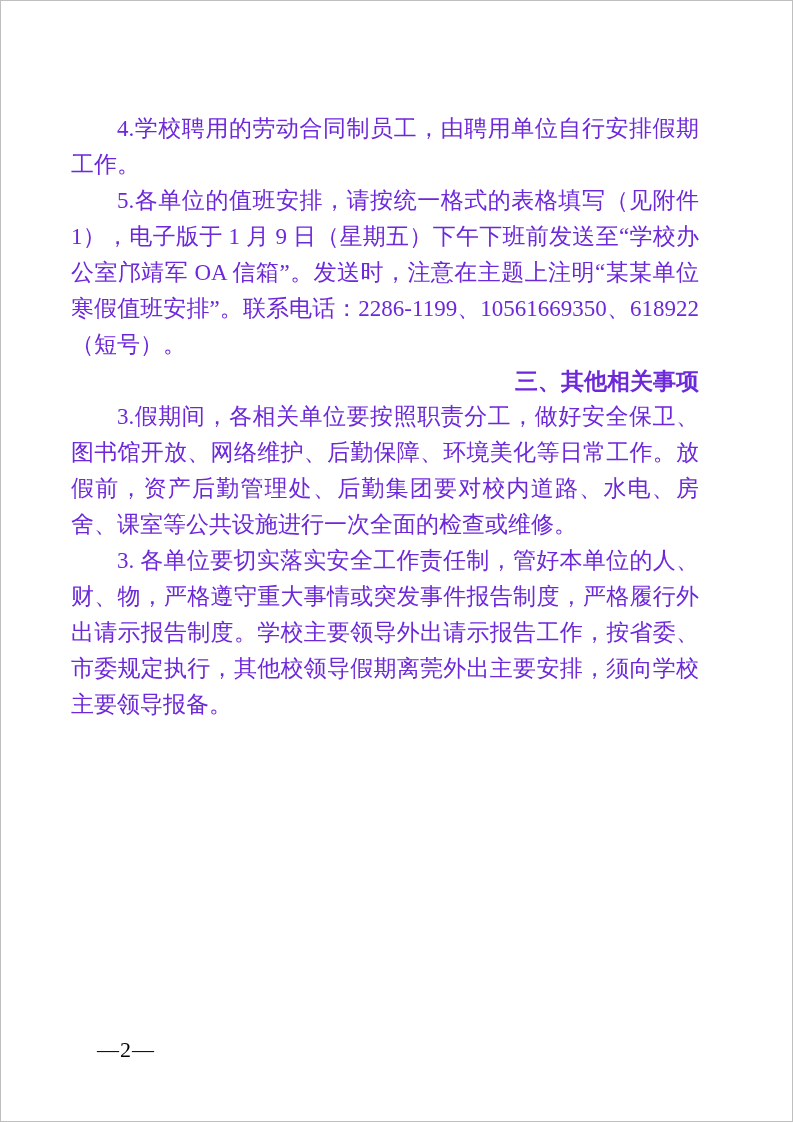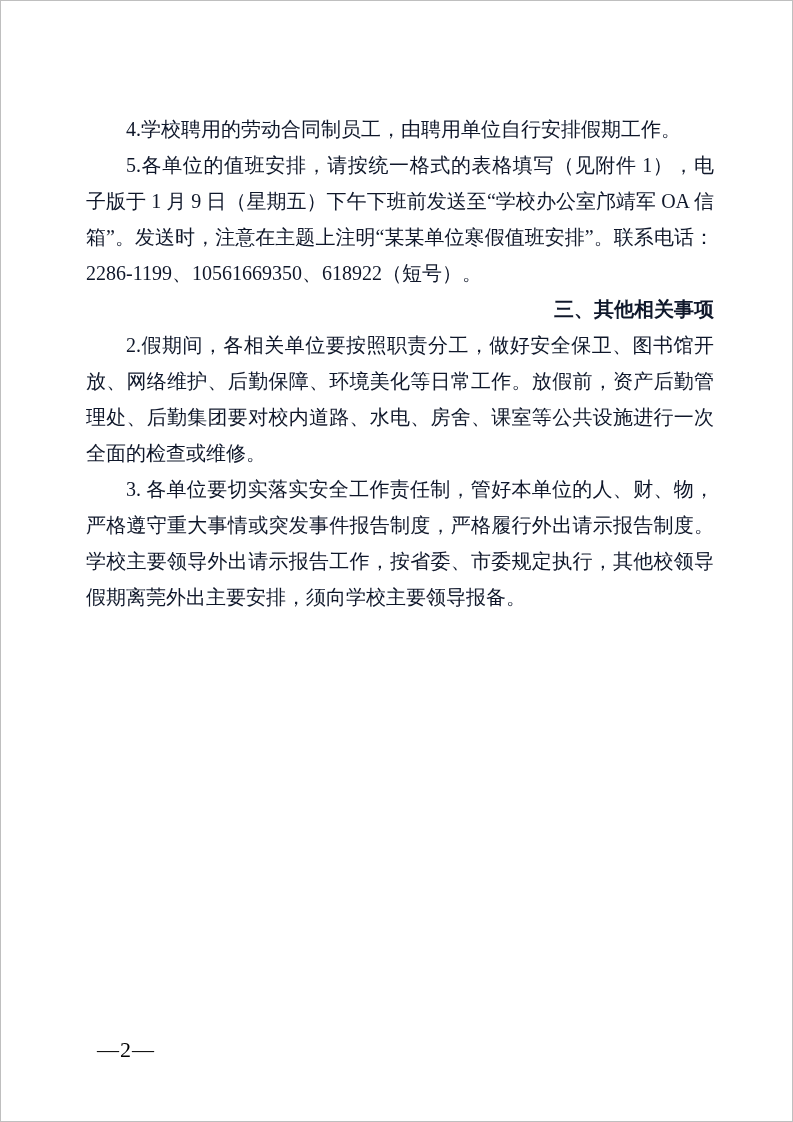--- a/index.html
+++ b/index.html
@@ -12,27 +12,27 @@
     position: relative;
     width: 791px;
     height: 1120px;
     background: #ffffff;
     border: 1px solid #bfbfbf;
     box-sizing: content-box;
     overflow: hidden;
   }
   .doc-body {
     position: absolute;
-    left: 85px;
+    left: 70px;
     top: 110px;
     width: 628px;
     font-family: "Liberation Serif", serif;
-    font-size: 20px;
+    font-size: 23px;
     line-height: 36px;
-    color: #0f172a;
+    color: #6d28d9;
     text-align: justify;
   }
   .doc-body p {
     margin: 0;
     padding: 0;
     text-indent: 2em;
     word-break: break-all;
   }
   .doc-body p.heading {
     font-family: "Liberation Sans", sans-serif;
@@ -50,18 +50,18 @@
   }
 </style>
 </head>
 <body>
 
 <div class="page">
   <div class="doc-body">
     <p>4.学校聘用的劳动合同制员工，由聘用单位自行安排假期工作。</p>
     <p>5.各单位的值班安排，请按统一格式的表格填写（见附件 1），电子版于 1 月 9 日（星期五）下午下班前发送至“学校办公室邝靖军 OA 信箱”。发送时，注意在主题上注明“某某单位寒假值班安排”。联系电话：2286-1199、10561669350、618922（短号）。</p>
     <p class="heading">三、其他相关事项</p>
-    <p>2.假期间，各相关单位要按照职责分工，做好安全保卫、图书馆开放、网络维护、后勤保障、环境美化等日常工作。放假前，资产后勤管理处、后勤集团要对校内道路、水电、房舍、课室等公共设施进行一次全面的检查或维修。</p>
+    <p>3.假期间，各相关单位要按照职责分工，做好安全保卫、图书馆开放、网络维护、后勤保障、环境美化等日常工作。放假前，资产后勤管理处、后勤集团要对校内道路、水电、房舍、课室等公共设施进行一次全面的检查或维修。</p>
     <p>3. 各单位要切实落实安全工作责任制，管好本单位的人、财、物，严格遵守重大事情或突发事件报告制度，严格履行外出请示报告制度。学校主要领导外出请示报告工作，按省委、市委规定执行，其他校领导假期离莞外出主要安排，须向学校主要领导报备。</p>
   </div>
 
   <div class="page-number">—2—</div>
 </div>
 
 </body></html>

